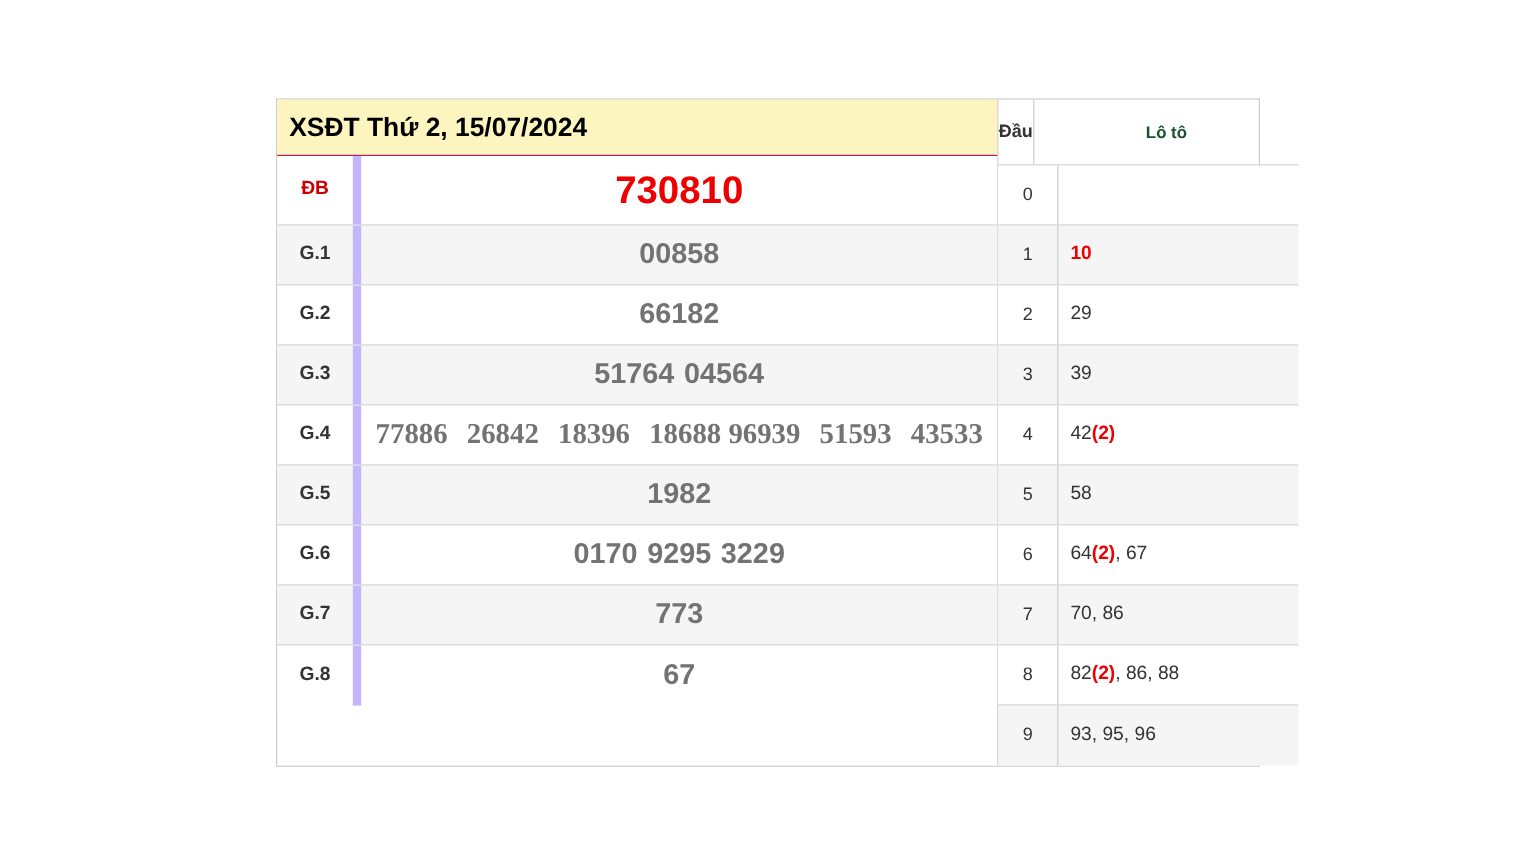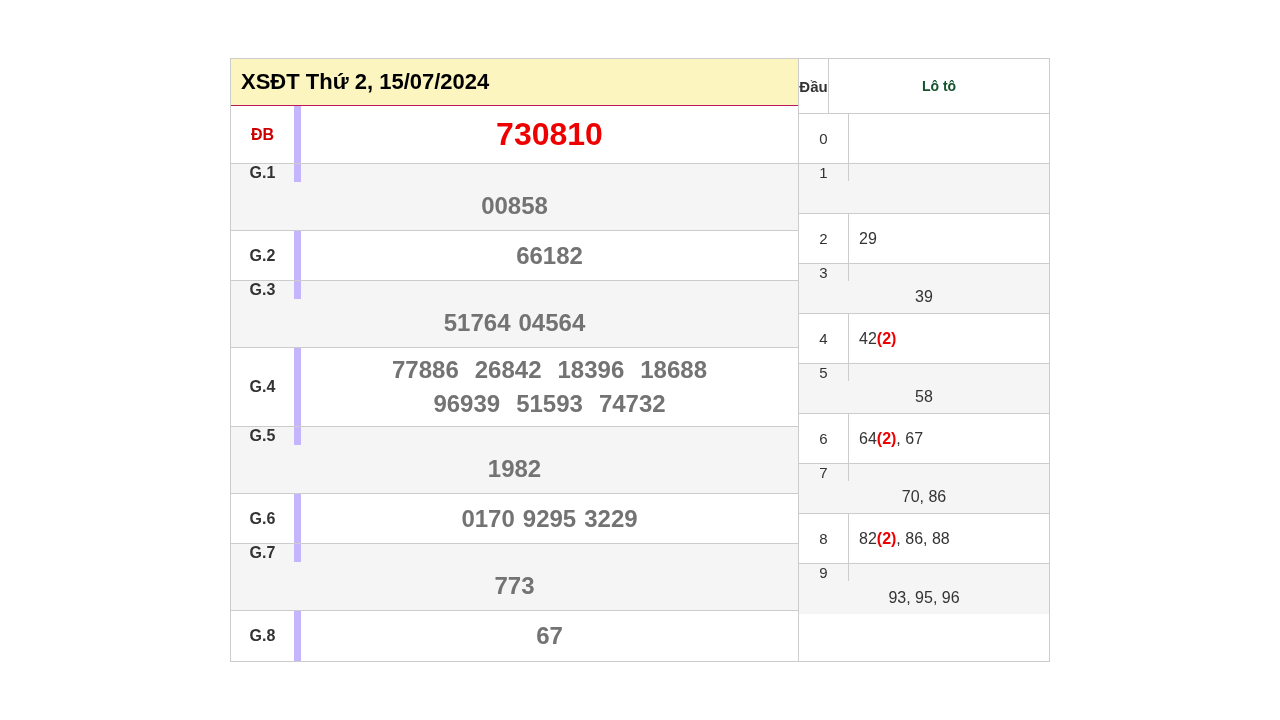--- a/index.html
+++ b/index.html
@@ -69,24 +69,25 @@
       font-weight: bold;
       color: #737373;
     }
     .db-value {
       font-size: 32px;
       font-weight: bold;
       color: #e00;
     }
     .g4-container {
       display: flex;
-      flex-direction: column;
+      flex-direction: row;
       flex: 1;
       padding: 8px 12px;
       gap: 6px;
+      font-family: Liberation Serif, serif;
     }
     .g4-row {
       display: flex;
       justify-content: center;
       gap: 16px;
     }
     
     .right-panel {
       width: 250px;
       flex-shrink: 0;
@@ -144,21 +145,21 @@
       color: #333;
       display: flex;
       align-items: center;
       flex-wrap: wrap;
     }
     .loto-nums .red {
       color: #e00;
       font-weight: bold;
     }
     .bg-white { background: #fff; }
-    .bg-gray { background: #f5f5f5; flex-direction: column; }
+    .bg-gray { background: #f5f5f5; }
   </style>
 </head>
 <body>
 
 <div class="main-container">
 
   <div class="left-panel">
 
     <div class="title-row">XSĐT Thứ 2, 15/07/2024</div>
 
@@ -196,21 +197,21 @@
       <div class="g4-container">
         <div class="g4-row">
           <span class="prize-value">77886</span>
           <span class="prize-value">26842</span>
           <span class="prize-value">18396</span>
           <span class="prize-value">18688</span>
         </div>
         <div class="g4-row">
           <span class="prize-value">96939</span>
           <span class="prize-value">51593</span>
-          <span class="prize-value">74732</span>
+          <span class="prize-value">43533</span>
         </div>
       </div>
     </div>
 
     <div class="prize-row bg-gray">
       <div class="prize-label black">G.5</div>
       <div class="prize-values">
         <span class="prize-value">1982</span>
       </div>
     </div>
@@ -244,20 +245,23 @@
       <div class="loto-dau">Đầu</div>
       <div class="loto-title">Lô tô</div>
     </div>
 
     <div class="loto-row bg-white">
       <div class="loto-index">0</div>
       <div class="loto-nums"></div>
     </div>
     <div class="loto-row bg-gray">
       <div class="loto-index">1</div>
+      <div class="loto-nums">
+          <span class="red">10</span>
+        </div>
     </div>
     <div class="loto-row bg-white">
       <div class="loto-index">2</div>
       <div class="loto-nums">29</div>
     </div>
     <div class="loto-row bg-gray">
       <div class="loto-index">3</div>
       <div class="loto-nums">39</div>
     </div>
     <div class="loto-row bg-white">

